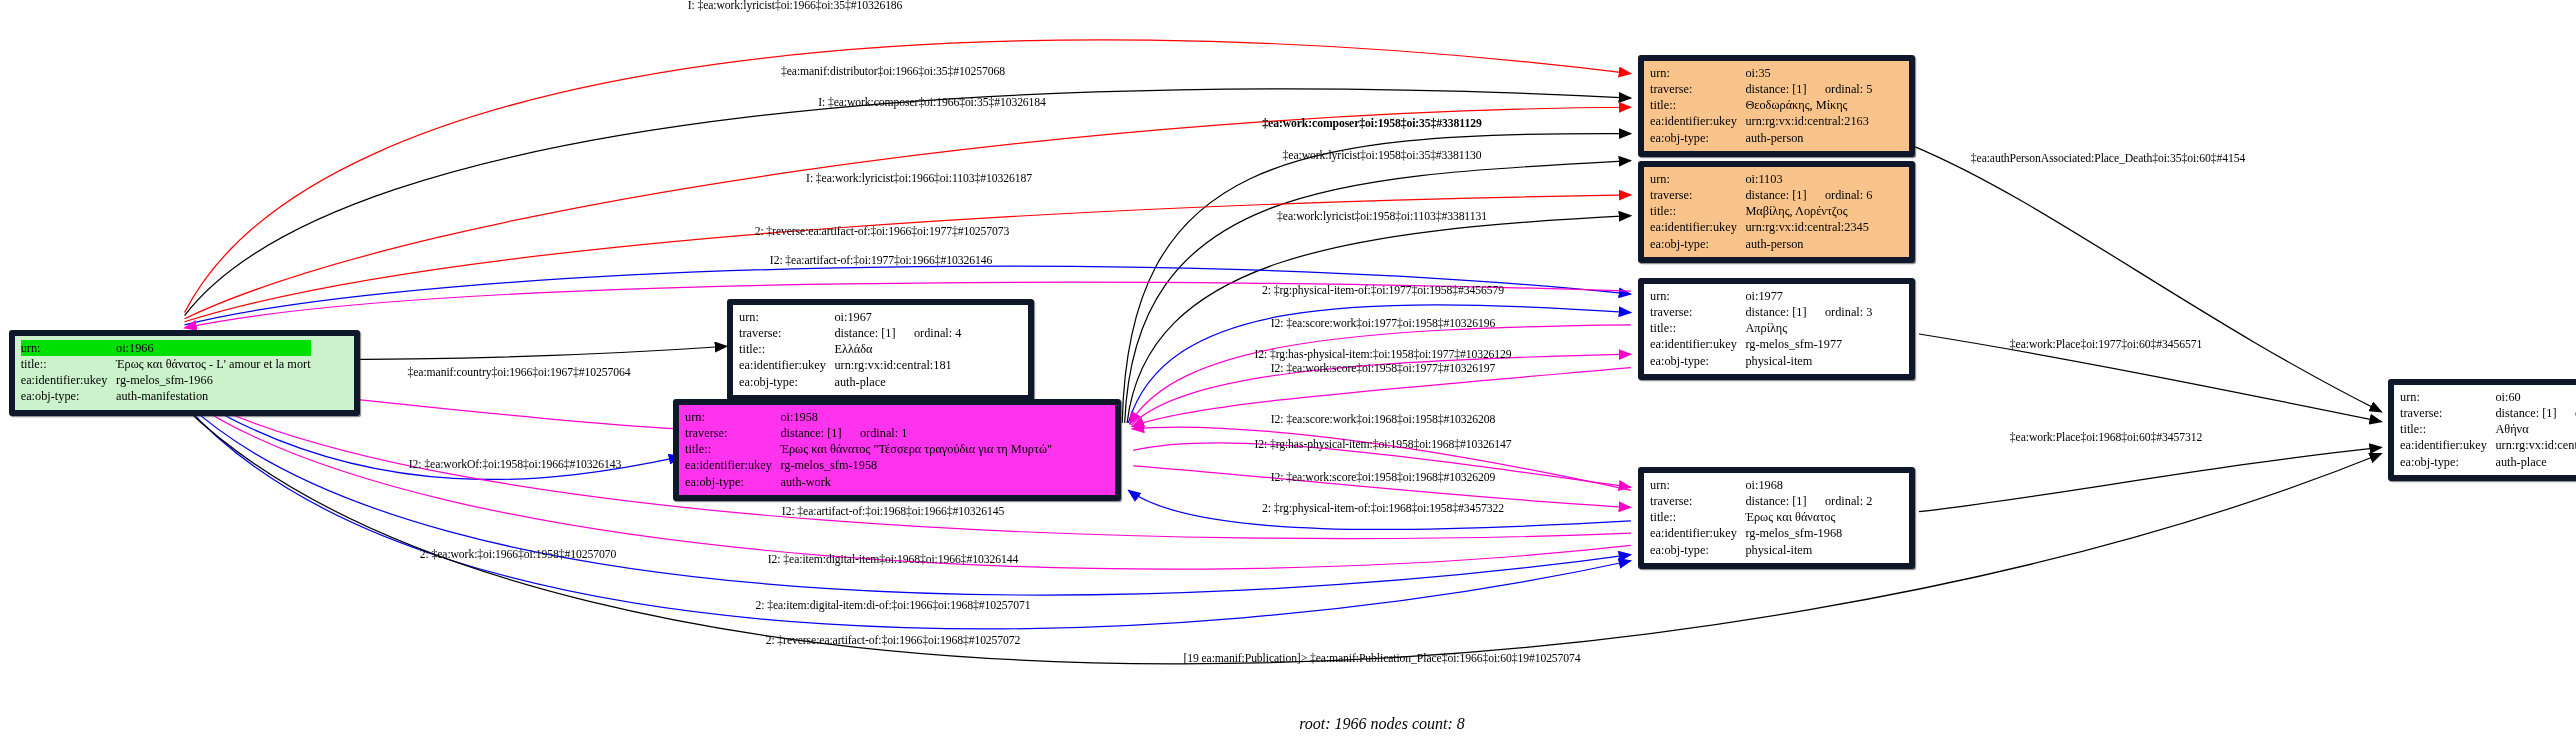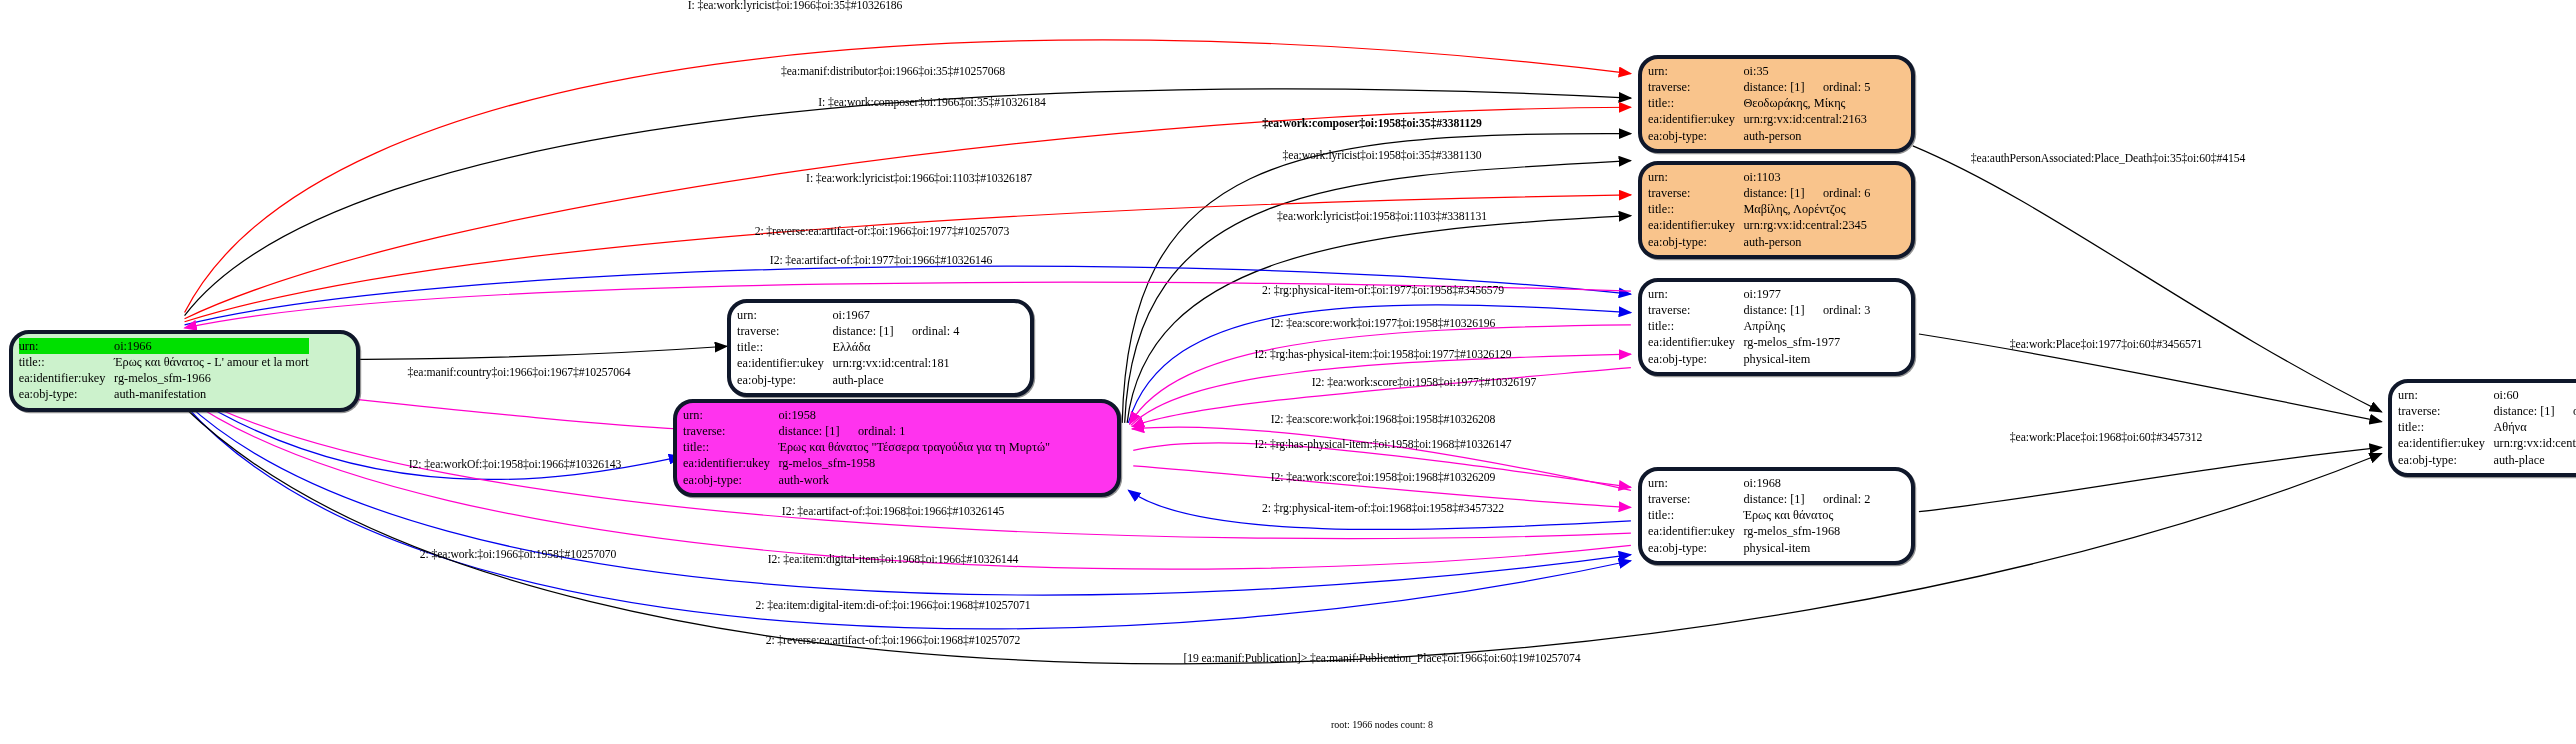--- a/index.html
+++ b/index.html
@@ -1,40 +1,40 @@
 <!DOCTYPE html>
 <html style="font-size:9.8px"><head>
 <meta charset="utf-8">
 <style>
   html,body{margin:0;padding:0;background:#ffffff;}
   body{font-family:"Liberation Serif","DejaVu Serif",serif;}
   #canvas{position:relative;width:2576px;height:744px;overflow:hidden;background:#fff;}
   #edges{position:absolute;left:0;top:0;width:2576px;height:744px;}
 
-  .node{position:absolute;border:4px solid #0f172a;border-radius:20px;
+  .node{position:absolute;border:6px solid #0f172a;border-radius:3px;
         box-sizing:border-box;box-shadow:1.2px 1.2px 0 rgba(60,60,60,.55);
         padding:4.3px 6.1px 4.9px 6.1px;background:#fff;}
   .node table{border-collapse:collapse;}
   .node td{font-size:12.3px;line-height:1.22;color:#000;white-space:nowrap;
            padding:0.6px 0;vertical-align:top;font-family:"Liberation Serif","DejaVu Serif",serif;}
   .node td.k{padding-right:8.6px;}
   .node td.v{}
   .ord{padding-left:18.4px;}
 
   .n-green{background:#ccf2cc;}
   .n-green td.hl{background:#00e000;}
   .n-magenta{background:#ff33ee;}
   .n-orange{background:#f9c48c;}
   .n-white{background:#ffffff;}
 
   .elabel{position:absolute;font-size:11.7px;color:#000;white-space:nowrap;
           font-family:"Liberation Serif","DejaVu Serif",serif;
           transform:translate(-50%,-50%);letter-spacing:-0.1px;}
-  .footer{position:absolute;font-size:10px;color:#000;white-space:nowrap;
-          transform:translate(-50%,-50%);}
+  .footer{position:absolute;font-size:16px;color:#000;white-space:nowrap;
+          transform:translate(-50%,-50%);font-style:italic;}
 </style>
 </head>
 <body>
 
 <div id="canvas">
 
   <svg id="edges" viewBox="0 0 4201 1214" xmlns="http://www.w3.org/2000/svg">
     <defs>
       <marker id="ar-red" markerWidth="11" markerHeight="9" refX="10" refY="4.5" orient="auto">
         <path d="M0,0 L11,4.5 L0,9 z" fill="#ff0000"></path>
@@ -328,21 +328,21 @@
       <div class="elabel" style="left: 1372px; top: 123px; font-weight: bold;">‡ea:work:composer‡oi:1958‡oi:35‡#3381129</div>
       <div class="elabel" style="left: 1382px; top: 155px;">‡ea:work:lyricist‡oi:1958‡oi:35‡#3381130</div>
       <div class="elabel" style="left: 893px; top: 178px; margin-left: 26px;">I: ‡ea:work:lyricist‡oi:1966‡oi:1103‡#10326187</div>
       <div class="elabel" style="left: 1382px; top: 216px;">‡ea:work:lyricist‡oi:1958‡oi:1103‡#3381131</div>
       <div class="elabel" style="left: 2108px; top: 158px;">‡ea:authPersonAssociated:Place_Death‡oi:35‡oi:60‡#4154</div>
       <div class="elabel" style="left: 882px; top: 231px;">2: ‡reverse:ea:artifact-of:‡oi:1966‡oi:1977‡#10257073</div>
       <div class="elabel" style="left: 881px; top: 260px;">I2: ‡ea:artifact-of:‡oi:1977‡oi:1966‡#10326146</div>
       <div class="elabel" style="left: 1383px; top: 290px;">2: ‡rg:physical-item-of:‡oi:1977‡oi:1958‡#3456579</div>
       <div class="elabel" style="left: 1383px; top: 323px;">I2: ‡ea:score:work‡oi:1977‡oi:1958‡#10326196</div>
       <div class="elabel" style="left: 1383px; top: 354px; text-align: right;">I2: ‡rg:has-physical-item:‡oi:1958‡oi:1977‡#10326129</div>
-      <div class="elabel" style="left: 1383px; top: 382px; margin-left: 41px;">I2: ‡ea:work:score‡oi:1958‡oi:1977‡#10326197</div>
+      <div class="elabel" style="left: 1383px; top: 368px;">I2: ‡ea:work:score‡oi:1958‡oi:1977‡#10326197</div>
       <div class="elabel" style="left: 519px; top: 372px;">‡ea:manif:country‡oi:1966‡oi:1967‡#10257064</div>
       <div class="elabel" style="left: 515px; top: 464px;">I2: ‡ea:workOf:‡oi:1958‡oi:1966‡#10326143</div>
       <div class="elabel" style="left: 518px; top: 554px;">2: ‡ea:work:‡oi:1966‡oi:1958‡#10257070</div>
       <div class="elabel" style="left: 1383px; top: 419px;">I2: ‡ea:score:work‡oi:1968‡oi:1958‡#10326208</div>
       <div class="elabel" style="left: 1383px; top: 444px;">I2: ‡rg:has-physical-item:‡oi:1958‡oi:1968‡#10326147</div>
       <div class="elabel" style="left: 1383px; top: 477px;">I2: ‡ea:work:score‡oi:1958‡oi:1968‡#10326209</div>
       <div class="elabel" style="left: 1383px; top: 508px;">2: ‡rg:physical-item-of:‡oi:1968‡oi:1958‡#3457322</div>
       <div class="elabel" style="left: 893px; top: 511px;">I2: ‡ea:artifact-of:‡oi:1968‡oi:1966‡#10326145</div>
       <div class="elabel" style="left: 893px; top: 559px;">I2: ‡ea:item:digital-item‡oi:1968‡oi:1966‡#10326144</div>
       <div class="elabel" style="left: 893px; top: 605px;">2: ‡ea:item:digital-item:di-of:‡oi:1966‡oi:1968‡#10257071</div>

